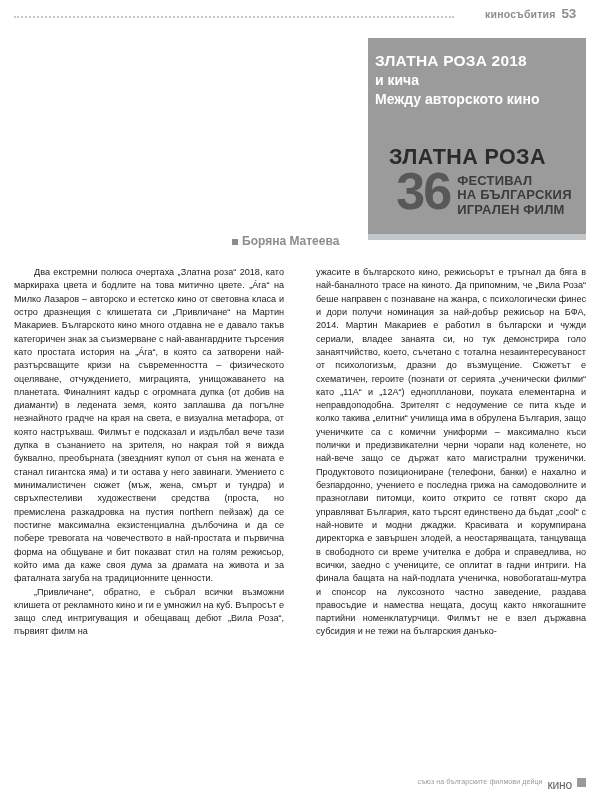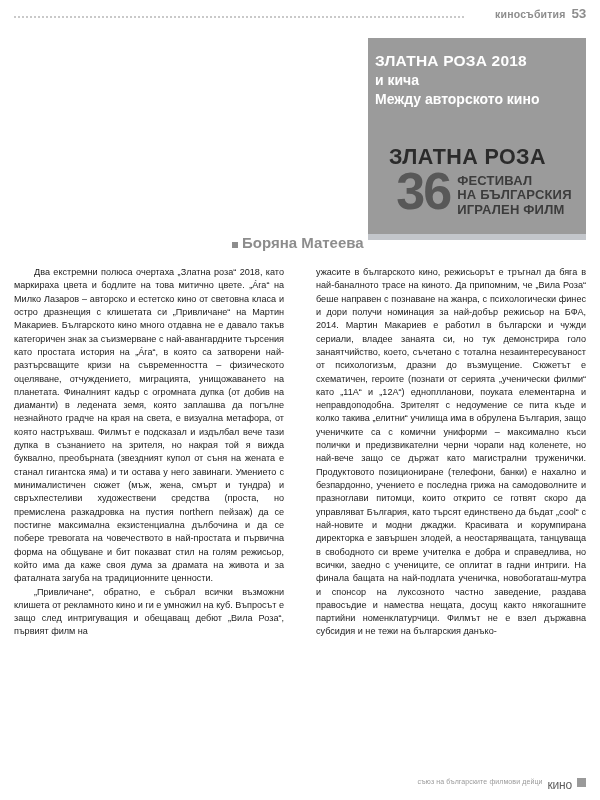--- a/index.html
+++ b/index.html
@@ -42,21 +42,21 @@
     padding: 0 6px 0 3px;
     white-space: nowrap;
     position: relative;
     top: 1px;
     margin-left: 28px;
   }
   .header-pageno {
     font-size: 13.5px;
     font-weight: bold;
     color: #8d8d8d;
-    padding-right: 14px;
+    padding-right: 24px;
     letter-spacing: -0.3px;
   }
 
   
   .title-block {
     position: absolute;
     left: 368px;
     top: 38px;
     width: 218px;
     height: 196px;
@@ -133,22 +133,22 @@
     letter-spacing: 0.2px;
     white-space: nowrap;
   }
 
   
   .byline {
     position: absolute;
     left: 232px;
     top: 234px;
     width: 124px;
-    text-align: center;
-    font-size: 15px;
+    text-align: left;
+    font-size: 12px;
     font-weight: bold;
     color: #8d8d8d;
     white-space: nowrap;
   }
   .byline-mark {
     display: inline-block;
     width: 6px;
     height: 6px;
     background: #8d8d8d;
     margin-right: 4px;

